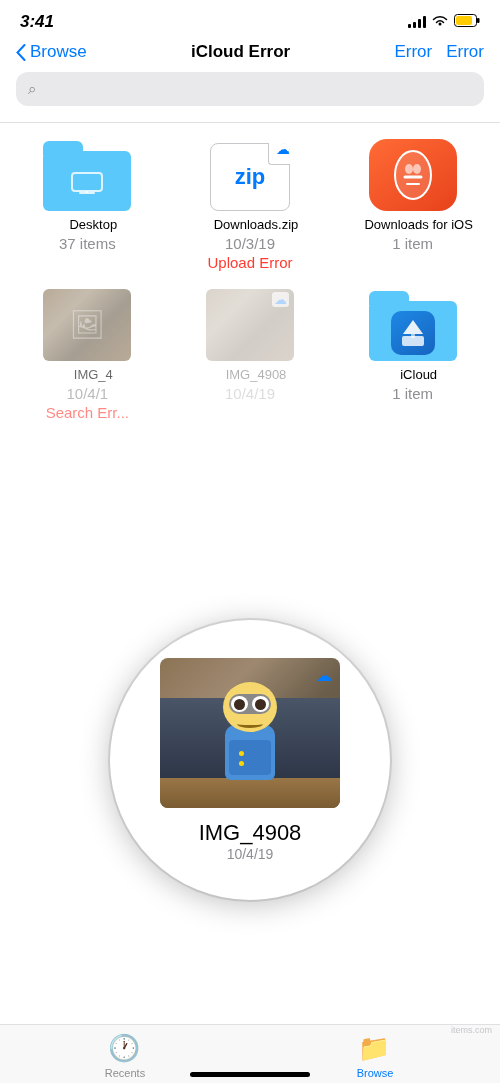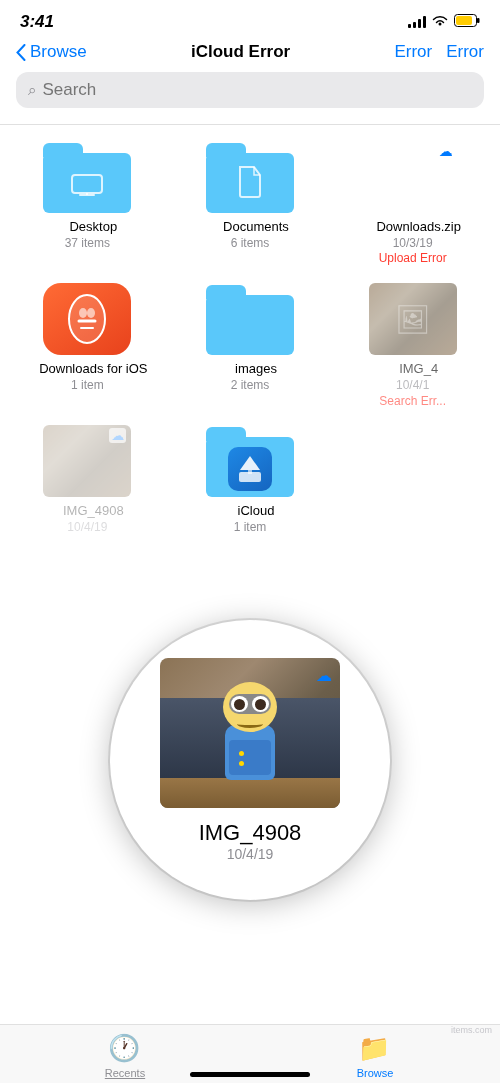--- a/index.html
+++ b/index.html
@@ -201,21 +201,21 @@
 
     
     .item-name {
       font-size: 13px;
       color: #000;
       text-align: center;
       line-height: 1.3;
       margin-left: 12px;
     }
     .item-sub {
-      font-size: 12px;
+      font-size: 15px;
       color: #8E8E93;
       text-align: center;
       line-height: 1.3;
     }
     .item-sub.error {
       color: #FF3B30;
     }
 
     
     .garageband-icon {
@@ -359,21 +359,21 @@
       min-width: 80px;
     }
     .tab-icon {
       font-size: 26px;
     }
     .tab-label {
       font-size: 11px;
     }
     .tab-item.active .tab-label { color: #007AFF; }
     .tab-item.active .tab-icon { color: #007AFF; }
-    .tab-item.inactive .tab-label { color: #8E8E93; text-decoration: underline; }
+    .tab-item.inactive .tab-label { color: #8E8E93; }
     .tab-item.inactive .tab-icon { color: #8E8E93; }
 
     .home-indicator {
       position: absolute;
       bottom: 6px;
       left: 50%;
       transform: translateX(-50%);
       width: 120px;
       height: 5px;
       background: #000;
@@ -431,21 +431,20 @@
   </div>
   <span class="nav-title">iCloud Error</span>
   <div class="nav-actions">
     <span class="nav-select">Error</span>
     <span class="nav-cancel">Error</span>
   </div>
 </div>
 
 <div class="search-bar">
   <span class="search-icon-glyph">⌕</span>
-  <input type="text" readonly="" placeholder="Search" style="">
 </div>
 
 <div class="divider"></div>
 
 <div class="grid">
 
   <div class="grid-item">
     <div class="folder-icon">
       <div class="folder-body">
         <div class="folder-inner">
@@ -454,37 +453,27 @@
             <line x1="10" y1="22" x2="24" y2="22" stroke="rgba(255,255,255,0.8)" stroke-width="2" stroke-linecap="round"></line>
             <line x1="17" y1="20" x2="17" y2="22" stroke="rgba(255,255,255,0.8)" stroke-width="2"></line>
           </svg>
         </div>
       </div>
     </div>
     <span class="item-name">Desktop</span>
     <span class="item-sub">37 items</span>
   </div>
 
-  <div class="grid-item">
-    <div class="folder-icon">
-      <div class="folder-body">
-        <div class="folder-inner">
-          <svg width="28" height="34" viewBox="0 0 28 34">
-            <path d="M4 2 H18 L24 10 V30 Q24 32 22 32 H6 Q4 32 4 30 Z" stroke="rgba(255,255,255,0.8)" stroke-width="2" fill="none"></path>
-            <path d="M18 2 V10 H24" stroke="rgba(255,255,255,0.8)" stroke-width="1.5" fill="none"></path>
-          </svg>
-        </div>
-      </div>
-    </div>
-    <span class="item-name">Documents</span>
-    <span class="item-sub">6 items</span>
-  </div>
 
   <div class="grid-item">
     <div class="zip-icon-wrap">
+      <div class="zip-file-body">
+        <div class="zip-file-corner"></div>
+        <span class="zip-text">zip</span>
+      </div>
       <span class="cloud-badge">☁</span>
     </div>
     <span class="item-name">Downloads.zip</span>
     <span class="item-sub">10/3/19</span>
     <span class="item-sub error">Upload Error</span>
   </div>
 
 
   <div class="grid-item">
     <div class="garageband-icon">
@@ -493,27 +482,20 @@
         <ellipse cx="22" cy="20" rx="4" ry="5" fill="rgba(255,255,255,0.6)"></ellipse>
         <ellipse cx="30" cy="20" rx="4" ry="5" fill="rgba(255,255,255,0.6)"></ellipse>
         <line x1="18" y1="28" x2="34" y2="28" stroke="white" stroke-width="3" stroke-linecap="round"></line>
         <line x1="20" y1="35" x2="32" y2="35" stroke="white" stroke-width="2" stroke-linecap="round"></line>
       </svg>
     </div>
     <span class="item-name">Downloads for iOS</span>
     <span class="item-sub">1 item</span>
   </div>
 
-  <div class="grid-item">
-    <div class="folder-icon">
-      <div class="folder-body"></div>
-    </div>
-    <span class="item-name">images</span>
-    <span class="item-sub">2 items</span>
-  </div>
 
   <div class="grid-item partial-item">
     <div class="img-thumb">
       <div class="img-thumb-inner">
         <span style="font-size:28px; color:rgba(255,255,255,0.4)">🖼</span>
       </div>
     </div>
     <span class="item-name">IMG_4</span>
     <span class="item-sub">10/4/1</span>
     <span class="item-sub error">Search Err...</span>

